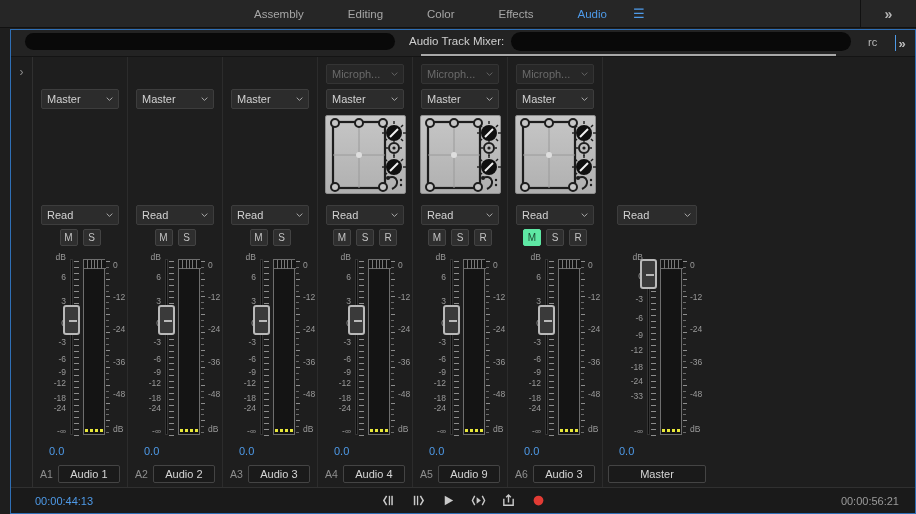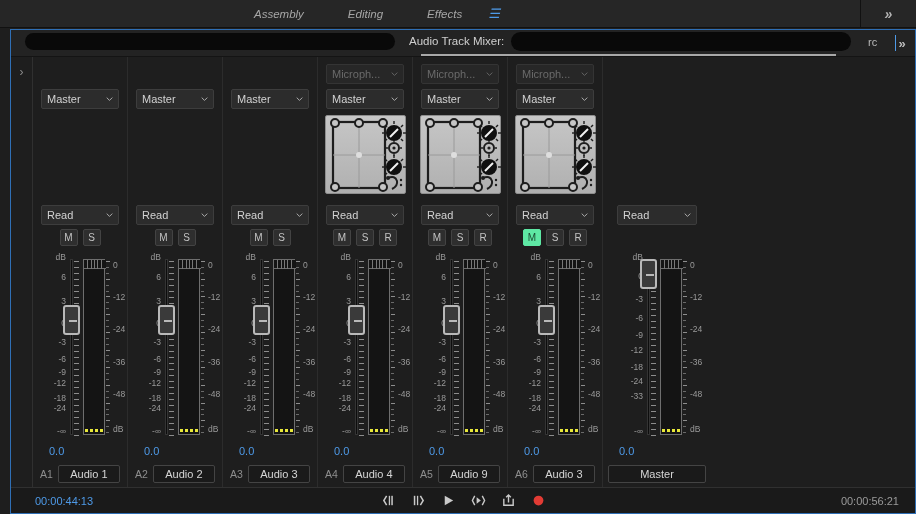--- a/index.html
+++ b/index.html
@@ -11,21 +11,20 @@
     color: #c8c8c8;
   }
 
   
   .workspace-bar {
     height: 28px; width: 916px;
     background: #262626;
     display: flex; align-items: center;
     border-bottom: 1px solid #111;
     position: relative;
-    font-style: italic;
   }
   .ws-tabs { display:flex; align-items:center; margin-left: 232px; gap:0; }
   .ws-tab {
     font-size: 11.5px; color: #a6a6a6;
     padding: 0 22px; line-height: 28px; height:28px;
     white-space: nowrap; cursor: default;
   }
   .ws-tab.active { color: #4e9ae8; }
   .ws-menu-icon {
     color:#4e9ae8; font-size: 13px; padding: 0 4px; line-height: 28px;
@@ -230,21 +229,23 @@
   }
   .tr-btn { width: 16px; height: 16px; display:flex; align-items:center; justify-content:center; }
 </style>
 </head>
 <body>
 
 <div class="workspace-bar">
   <div class="ws-tabs" id="ws-tabs">
       <div class="ws-tab">Assembly</div>
       <div class="ws-tab">Editing</div>
+      <div class="ws-tab">Color</div>
       <div class="ws-tab">Effects</div>
+      <div class="ws-tab active">Audio</div>
       <div class="ws-menu-icon">☰</div>
     </div>
   <div class="ws-overflow">
     <span>»</span>
   </div>
 </div>
 
 <div class="panel">
 
   <div class="panel-header">

